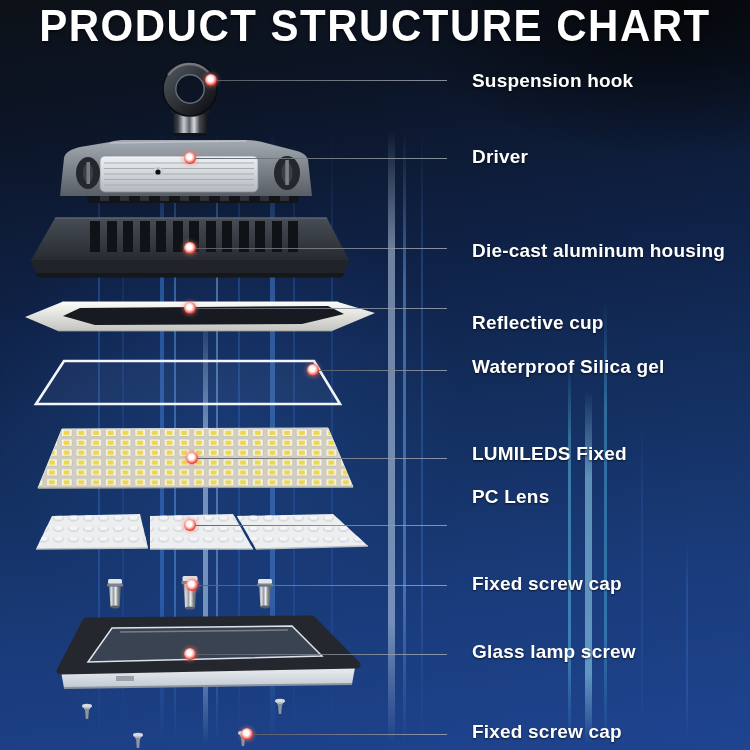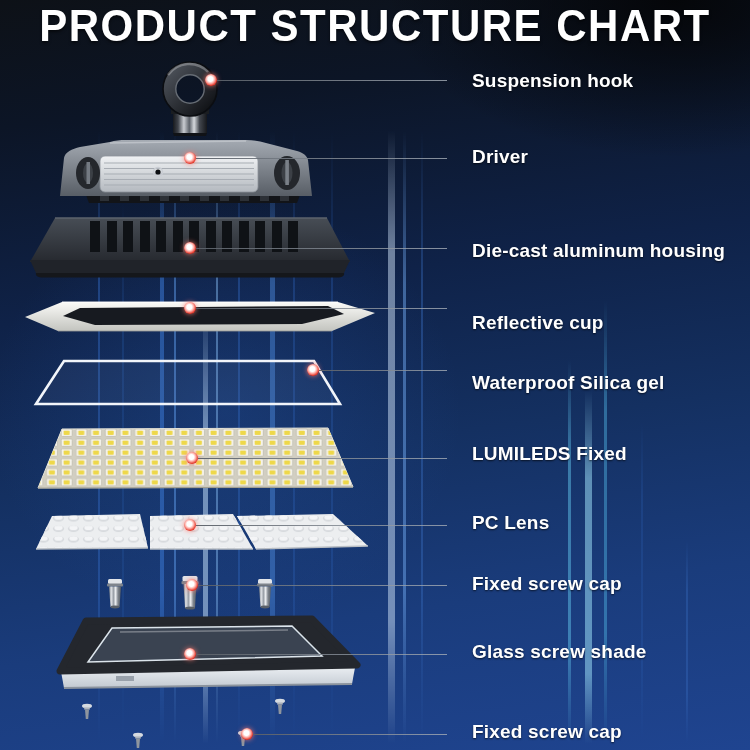--- a/index.html
+++ b/index.html
@@ -267,41 +267,41 @@
     <span class="label" style="top:240px">Die-cast aluminum housing</span>
   </div>
   <div>
     <span class="dot" style="left:184px;top:302px"></span>
     <span class="leader" style="left:196px;top:308px;width:251px"></span>
     <span class="label" style="top:312px">Reflective cup</span>
   </div>
   <div>
     <span class="dot" style="left:307px;top:364px"></span>
     <span class="leader" style="left:319px;top:370px;width:128px"></span>
-    <span class="label" style="top:372px">Waterproof Silica gel</span>
+    <span class="label" style="top:356px">Waterproof Silica gel</span>
   </div>
   <div>
     <span class="dot" style="left:186px;top:452px"></span>
     <span class="leader" style="left:198px;top:458px;width:249px"></span>
     <span class="label" style="top:443px">LUMILEDS Fixed</span>
   </div>
   <div>
     <span class="dot" style="left:184px;top:519px"></span>
     <span class="leader" style="left:196px;top:525px;width:251px"></span>
-    <span class="label" style="top:512px">PC Lens</span>
+    <span class="label" style="top:486px">PC Lens</span>
   </div>
   <div>
     <span class="dot" style="left:186px;top:579px"></span>
     <span class="leader" style="left:198px;top:585px;width:249px"></span>
     <span class="label" style="top:573px">Fixed screw cap</span>
   </div>
   <div>
     <span class="dot" style="left:184px;top:648px"></span>
     <span class="leader" style="left:196px;top:654px;width:251px"></span>
-    <span class="label" style="top:641px">Glass screw shade</span>
+    <span class="label" style="top:641px">Glass lamp screw</span>
   </div>
   <div>
     <span class="dot" style="left:241px;top:728px"></span>
     <span class="leader" style="left:253px;top:734px;width:194px"></span>
     <span class="label" style="top:721px">Fixed screw cap</span>
   </div>
 
 </div>
 
 </body></html>

